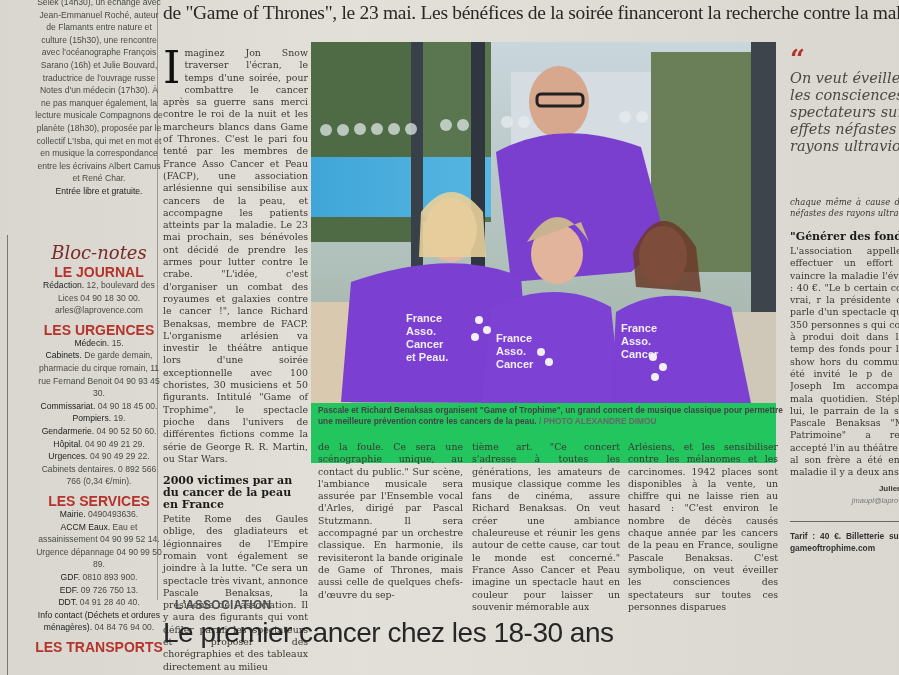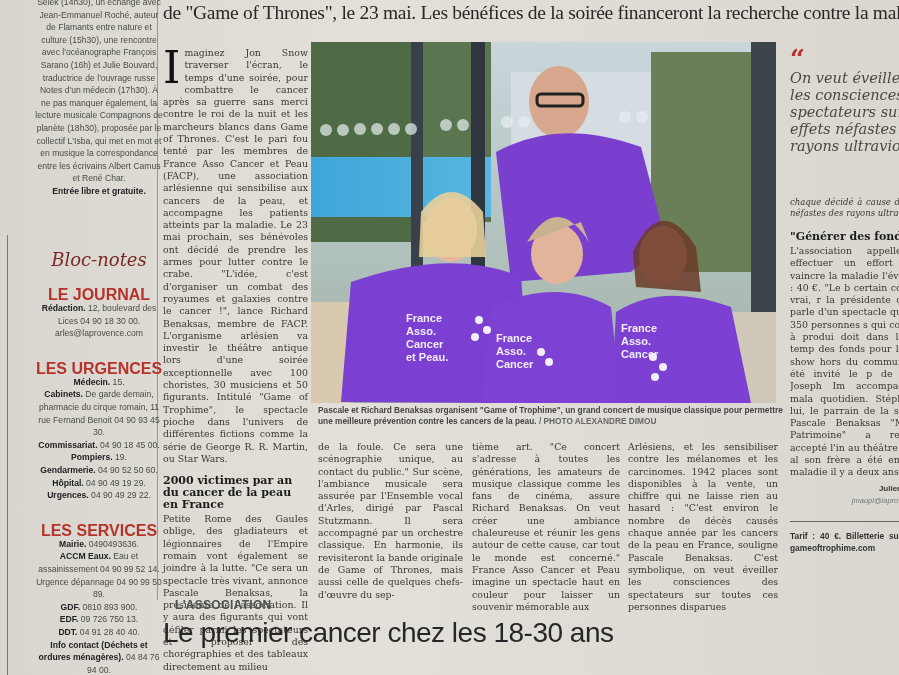--- a/index.html
+++ b/index.html
@@ -3,26 +3,26 @@
 <meta charset="utf-8">
 <style>
 *{box-sizing:border-box;margin:0;padding:0}
 html,body{width:899px;height:675px;overflow:hidden}
 body{background:#dcdad3;position:relative;font-family:"DejaVu Serif",serif;color:#2a2824}
 .paper{position:absolute;inset:0;background:linear-gradient(90deg,#d8d6cf 0%,#e2e0d9 40%,#d9d7cf 100%)}
 .col{position:absolute;font-size:9.4px;line-height:12.3px;text-align:justify;color:#3a3832}
 .left{left:35px;top:0;width:128px;font-family:"Liberation Sans",sans-serif;font-size:8.6px;line-height:12.6px;color:#4a4a46;text-align:center}
 .vrule{position:absolute;left:7px;top:235px;width:1px;height:440px;background:#777}
 .vrule2{position:absolute;left:157px;top:0;width:1px;height:600px;background:#9a9890}
-.bloc-title{font-family:"DejaVu Serif",serif;font-style:italic;font-size:18px;color:#7a2a26;margin:8px 0 6px}
-.sec{font-weight:bold;color:#b5332b;font-size:16px;margin-top:22px;line-height:14px}
-.b{font-weight:bold;color:#222}
+.bloc-title{font-family:"DejaVu Serif",serif;font-style:italic;font-size:18px;color:#7a2a26;margin:1px 0 6px}
+.sec{font-weight:bold;color:#b5332b;font-size:14px;margin-top:6px;line-height:14px}
+.b{font-weight:normal;color:#222}
 .headline{position:absolute;left:163px;top:2px;font-family:"Liberation Serif",serif;font-size:19.5px;color:#2a2724;white-space:nowrap;letter-spacing:-0.3px}
 .dropcap{float:left;font-size:44px;line-height:38px;margin:2px 4px 0 0;font-family:"DejaVu Serif",serif;color:#111}
-.photo{position:absolute;left:311px;top:42px;width:465px;height:361px;overflow:hidden;background:#14b8a6}
+.photo{position:absolute;left:311px;top:42px;width:465px;height:421px;overflow:hidden;background:#22c55e}
 .caption{position:absolute;left:318px;top:405px;width:470px;font-family:"Liberation Sans",sans-serif;font-size:8.3px;line-height:11px;color:#444;font-weight:bold}
 .caption .credit{font-weight:bold;color:#666}
 .subhead{font-weight:bold;font-size:11px;line-height:12px;color:#1c1b19;margin-bottom:2px;text-align:left}
 .quote-mark{font-family:"DejaVu Serif",serif;font-size:26px;color:#b5332b;font-weight:bold;line-height:22px}
 .pull{font-style:italic;font-size:14.5px;line-height:17px;color:#4a4843;white-space:nowrap}
 .kicker{position:absolute;left:175px;top:598px;font-family:"Liberation Sans",sans-serif;font-weight:bold;font-size:12px;color:#505050;letter-spacing:0.3px}
 .title-big{position:absolute;left:163px;top:617px;font-family:"Liberation Sans",sans-serif;font-size:28px;color:#262626;white-space:nowrap;letter-spacing:-0.5px}
 .tarif{font-family:"Liberation Sans",sans-serif;font-weight:bold;font-size:8.4px;line-height:12px;color:#333;border-top:1px solid #666;padding-top:8px;margin-top:14px}
 .sig{text-align:right;font-family:"Liberation Sans",sans-serif;font-weight:bold;font-size:8px}
 .mail{text-align:right;font-family:"Liberation Sans",sans-serif;font-size:7.5px;color:#777;font-style:italic}
@@ -44,22 +44,23 @@
   <div class="bloc-title">Bloc-notes</div>
   <div id="sections">
       <div class="sec">LE JOURNAL</div>
       <div><span class="b">Rédaction.</span><span> 12, boulevard des Lices 04 90 18 30 00. arles@laprovence.com</span></div>
       <div class="sec">LES URGENCES</div>
       <div><span class="b">Médecin.</span><span> 15.</span></div>
       <div><span class="b">Cabinets.</span><span> De garde demain, pharmacie du cirque romain, 11 rue Fernand Benoit 04 90 93 45 30.</span></div>
       <div><span class="b">Commissariat.</span><span> 04 90 18 45 00.</span></div>
       <div><span class="b">Pompiers.</span><span> 19.</span></div>
       <div><span class="b">Gendarmerie.</span><span> 04 90 52 50 60.</span></div>
-      <div><span class="b">Hôpital.</span><span> 04 90 49 19 29.</span></div>
+      <div><span class="b">Hôpital.</span><span> 04 90 49 21 29.</span></div>
       <div><span class="b">Urgences.</span><span> 04 90 49 29 22.</span></div>
+      <div><span>Cabinets dentaires. 0 892 566 766 (0,34 €/min).</span></div>
       <div class="sec">LES SERVICES</div>
       <div><span class="b">Mairie.</span><span> 0490493636.</span></div>
       <div><span class="b">ACCM Eaux.</span><span> Eau et assainissement 04 90 99 52 14. Urgence dépannage 04 90 99 50 89.</span></div>
       <div><span class="b">GDF.</span><span> 0810 893 900.</span></div>
       <div><span class="b">EDF.</span><span> 09 726 750 13.</span></div>
       <div><span class="b">DDT.</span><span> 04 91 28 40 40.</span></div>
       <div><span class="b">Info contact (Déchets et ordures ménagères).</span><span> 04 84 76 94 00.</span></div>
       <div class="sec">LES TRANSPORTS</div>
     </div>
 </div>
@@ -159,21 +160,21 @@
 
 <div class="col" style="left:790px;top:48px;width:112px;overflow:hidden;">
   <div class="quote-mark">“</div>
   <div class="pull">
     <div>On veut éveiller</div>
     <div>les consciences d</div>
     <div>spectateurs sur</div>
     <div>effets néfastes d</div>
     <div>rayons ultraviol</div>
   </div>
-  <div class="it" style="margin-top:42px;font-size:8.5px;line-height:11px;white-space:normal;width:110px">chaque décidé à cause d néfastes des rayons ultra</div>
+  <div class="it" style="margin-top:42px;font-size:8.5px;line-height:11px;white-space:normal;width:110px">chaque même à cause d néfastes des rayons ultra</div>
   <div class="subhead" style="margin-top:12px;white-space:nowrap">"Générer des fonds pour la recherche"</div>
   <div style="width:150px;white-space:normal">L'association appelle l à effectuer un effort f pour vaincre la maladie l'événement : 40 €. "Le b certain coût, c'est vrai, r la présidente de FACP. parle d'un spectacle qu plus de 350 personnes s qui coûte cher à produi doit dans le même temp des fonds pour la recher show hors du commun a déjà été invité le p de l'hôpital Joseph Im accompagne les mala quotidien. Stéphane Be lui, le parrain de la soiré que Pascale Benaksas "Monsieur Patrimoine" a rellement" accepté l'in au théâtre antique, al son frère a été emporté p maladie il y a deux ans.</div>
   <div class="sig" style="margin-top:4px">Julien</div>
   <div class="mail">jmaupl@laprov</div>
   <div class="tarif">Tarif : 40 €. Billetterie sur gameoftrophime.com</div>
 </div>
 
 <div class="kicker">L'ASSOCIATION</div>
 <div class="title-big">Le premier cancer chez les 18-30 ans</div>
 

